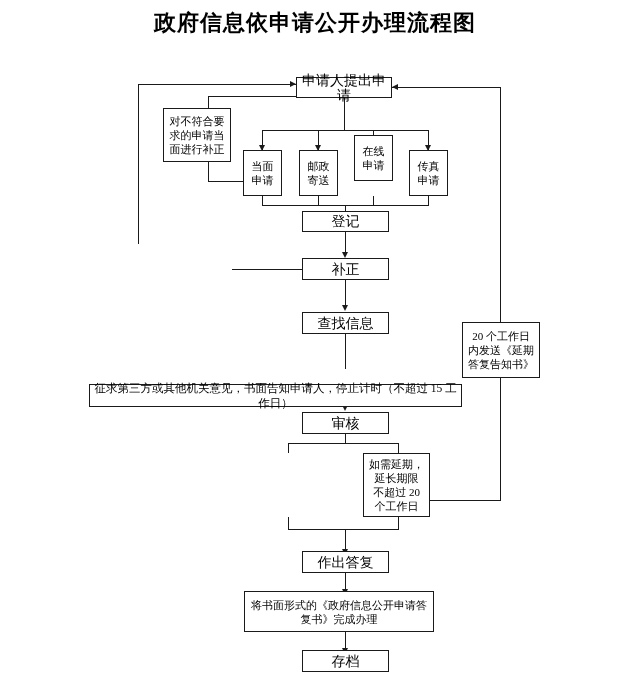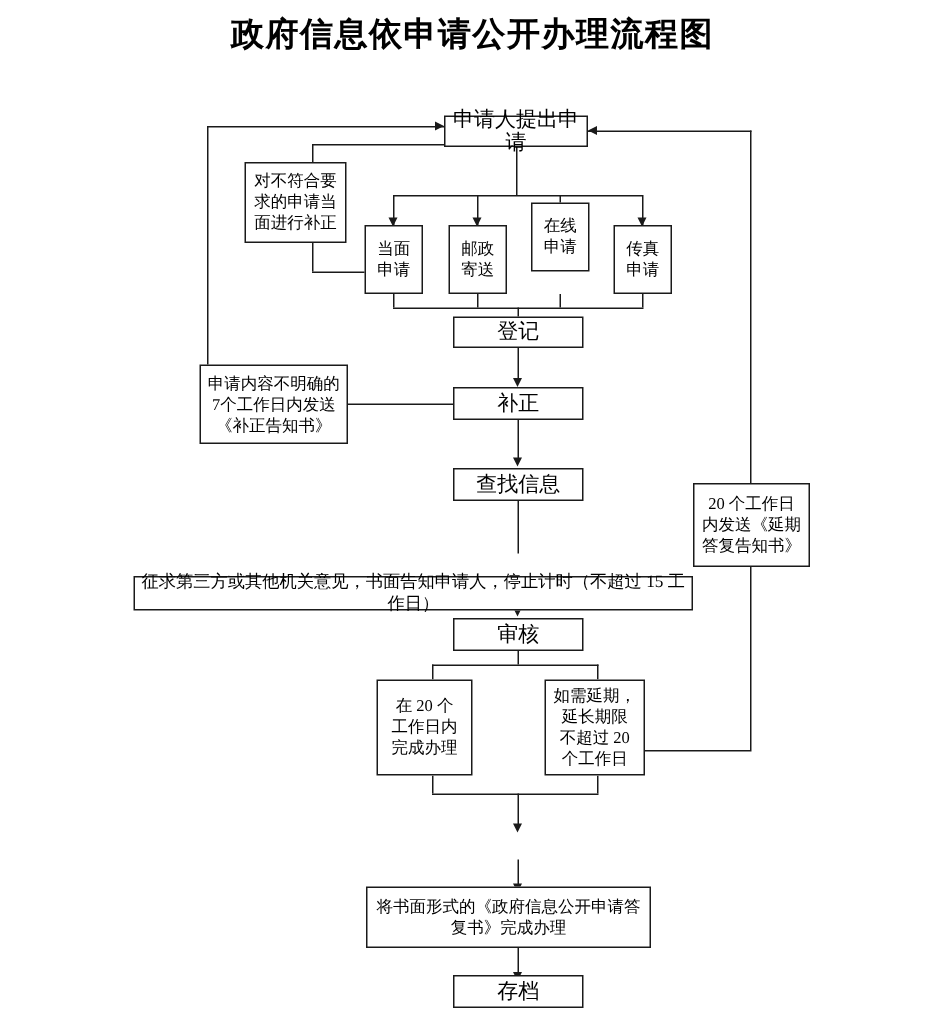--- a/index.html
+++ b/index.html
@@ -146,44 +146,39 @@
 寄送</div>
 
   <div class="node small" style="left:354px;top:135px;width:39px;height:46px;">在线
 申请</div>
 
   <div class="node small" style="left:409px;top:150px;width:39px;height:46px;">传真
 申请</div>
 
   <div class="node" style="left:302px;top:211px;width:87px;height:21px;">登记</div>
 
-  <div class="node small" style="left:133px;top:243px;width:99px;height:53px;">申请内容不明确的
-7个工作日内发送
-《补正告知书》</div>
 
   <div class="node" style="left:302px;top:258px;width:87px;height:22px;">补正</div>
 
   <div class="node" style="left:302px;top:312px;width:87px;height:22px;">查找信息</div>
 
   <div class="node small" style="left:462px;top:322px;width:78px;height:56px;">20 个工作日
 内发送《延期
 答复告知书》</div>
 
   <div class="node wide" style="left:89px;top:384px;width:373px;height:23px;">征求第三方或其他机关意见，书面告知申请人，停止计时（不超过 15 工作日）</div>
 
   <div class="node" style="left:302px;top:412px;width:87px;height:22px;">审核</div>
 
-  <div class="node small" style="left:251px;top:453px;width:64px;height:64px;">在 20 个
-工作日内
-完成办理</div>
 
   <div class="node small" style="left:363px;top:453px;width:67px;height:64px;">如需延期，
 延长期限
 不超过 20
 个工作日</div>
 
+  <div class="node" style="left:302px;top:551px;width:87px;height:22px;">作出答复</div>
 
   <div class="node small" style="left:244px;top:591px;width:190px;height:41px;">将书面形式的《政府信息公开申请答
 复书》完成办理</div>
 
   <div class="node" style="left:302px;top:650px;width:87px;height:22px;">存档</div>
 
 </div>
 
 </body></html>

